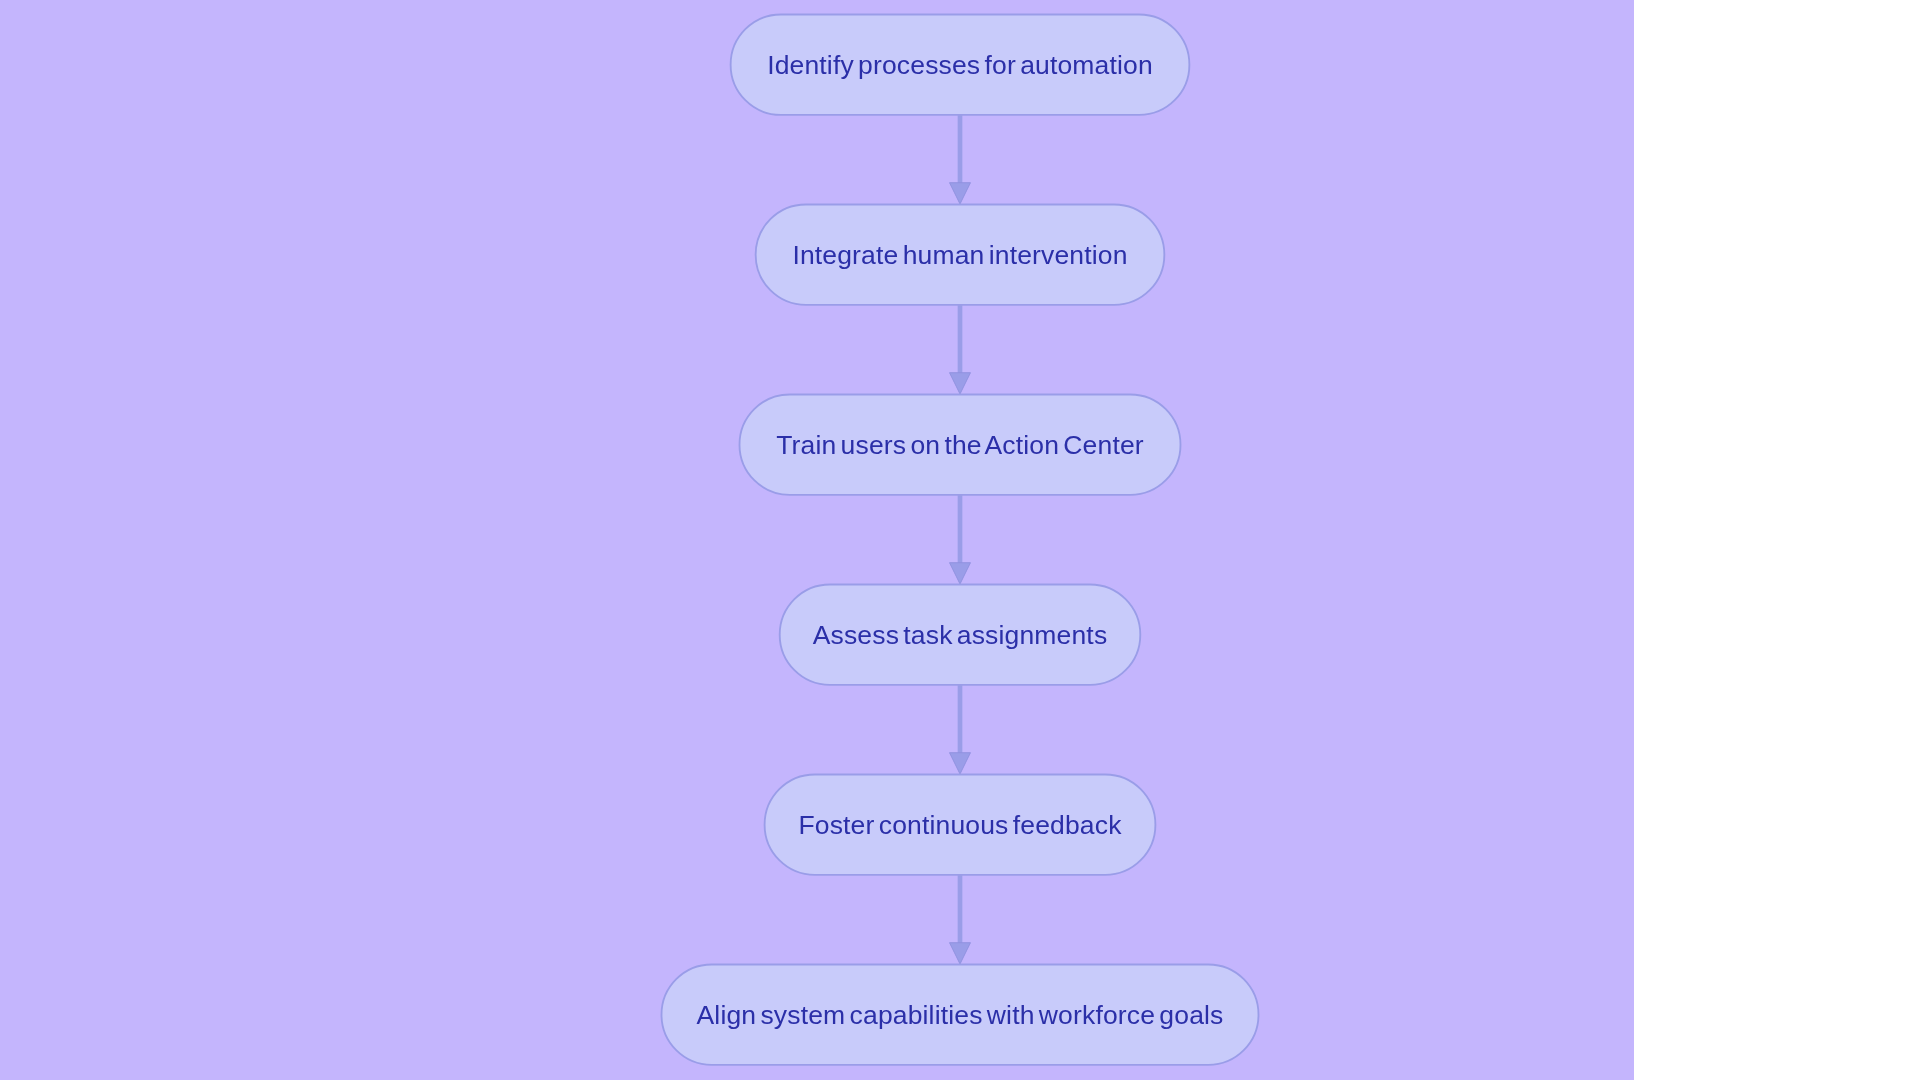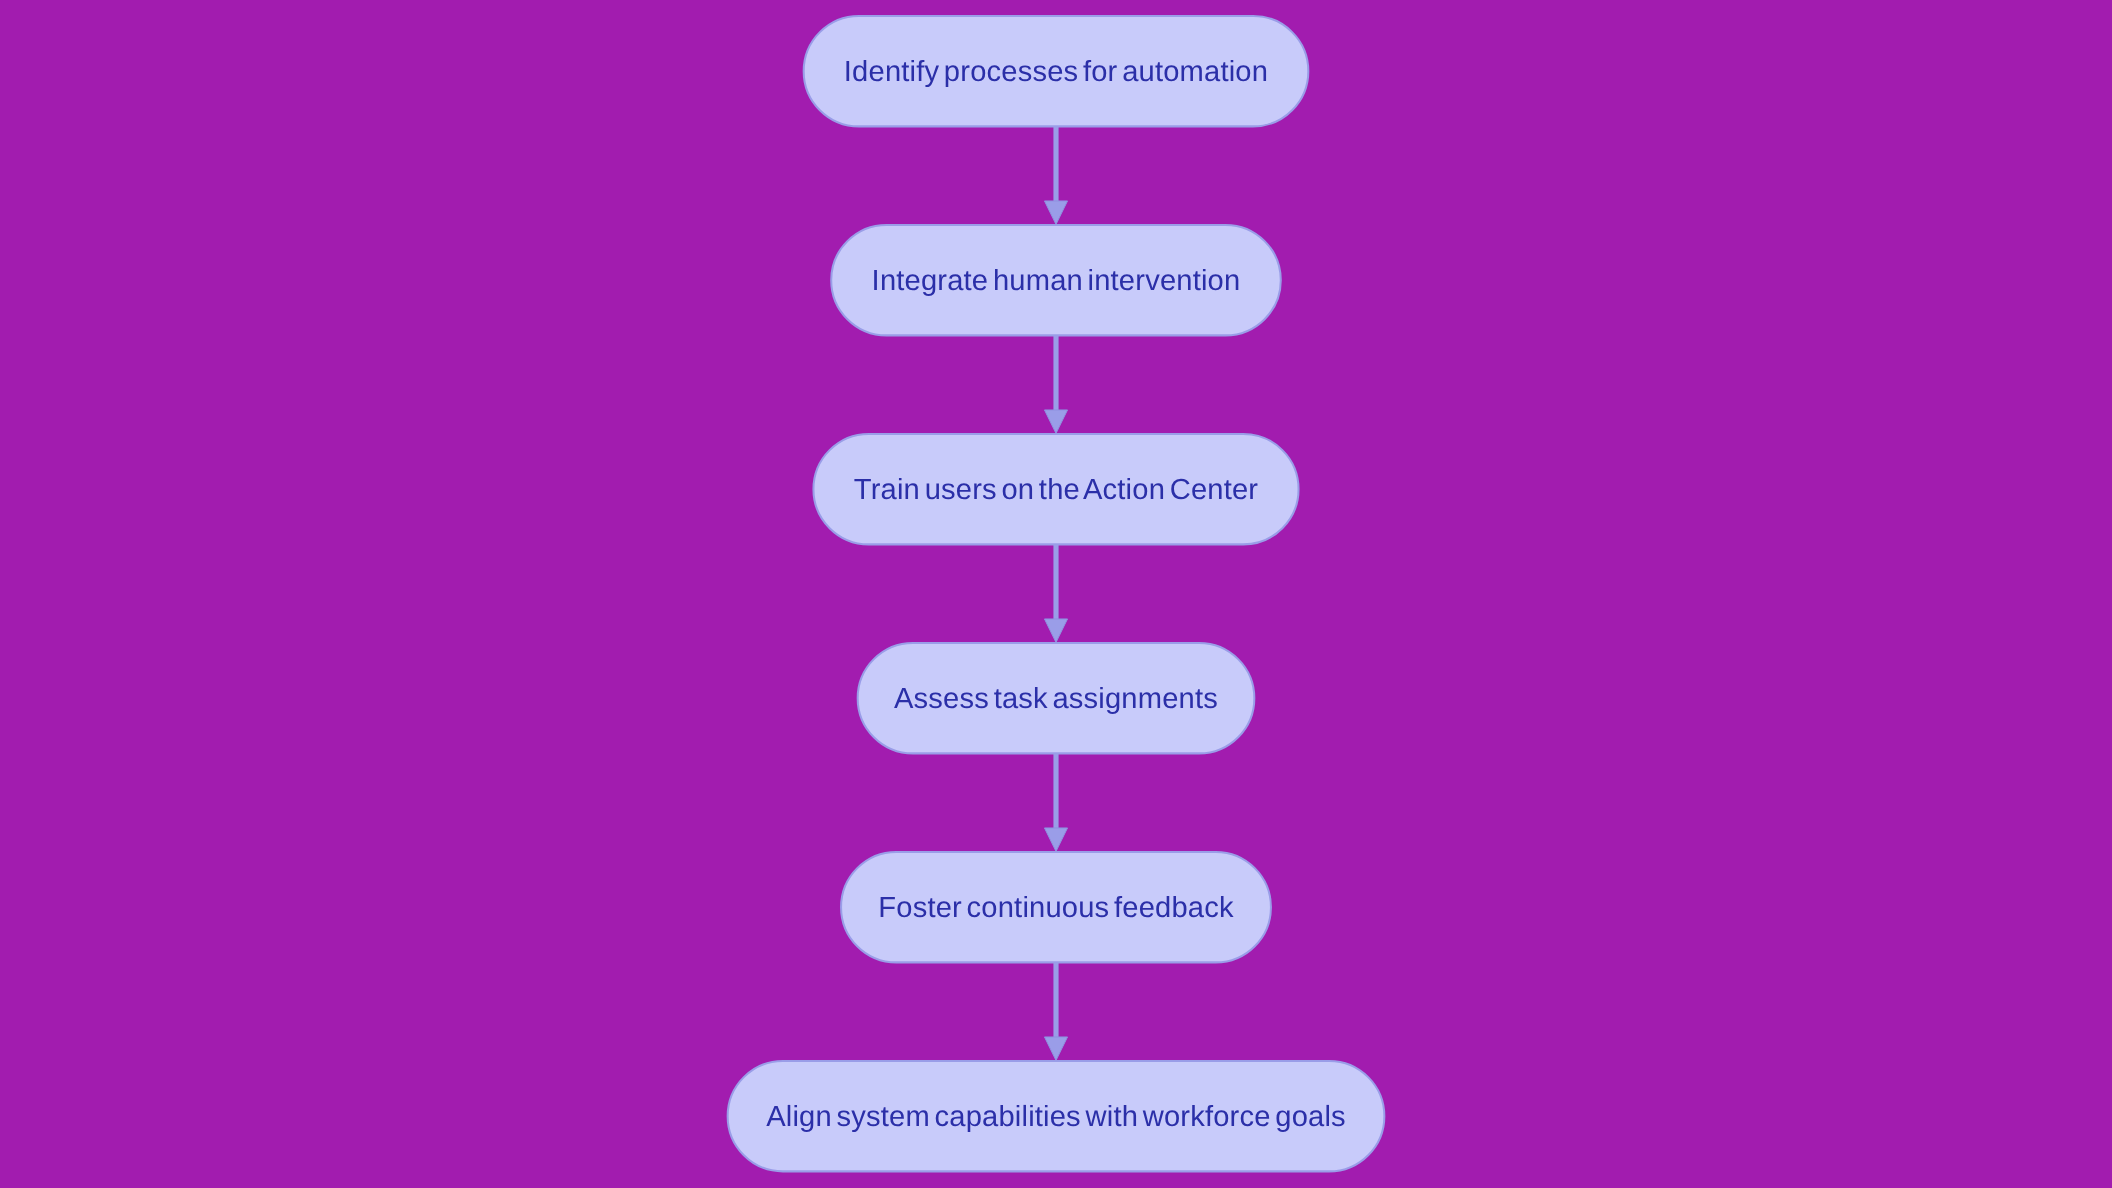--- a/index.html
+++ b/index.html
@@ -5,21 +5,21 @@
 <style>
   html, body { margin:0; padding:0; }
   body {
     width:1920px; height:1080px;
     background:#ffffff;
     font-family:"Liberation Sans", sans-serif;
     overflow:hidden;
     -webkit-font-smoothing:antialiased;
     -moz-osx-font-smoothing:grayscale;
   }
-  #stage { position:relative; width:1920px; height:1080px; background:#a21caf; }
+  #stage { position:relative; width:1634px; height:1080px; background:#c4b5fd; }
   svg.flow {
     position:absolute; left:0; top:0; width:1920px; height:1080px; display:block;
     shape-rendering:geometricPrecision;
   }
   .node-shape { fill:#c8cbfa; stroke:#9a9de8; stroke-width:1.85; }
   .node-label {
     font-family:"Liberation Sans", sans-serif;
     will-change:transform;
     font-size:26.5px; font-weight:400; letter-spacing:0.16px; word-spacing:-3.3px;
     fill:#2b2fa8;

